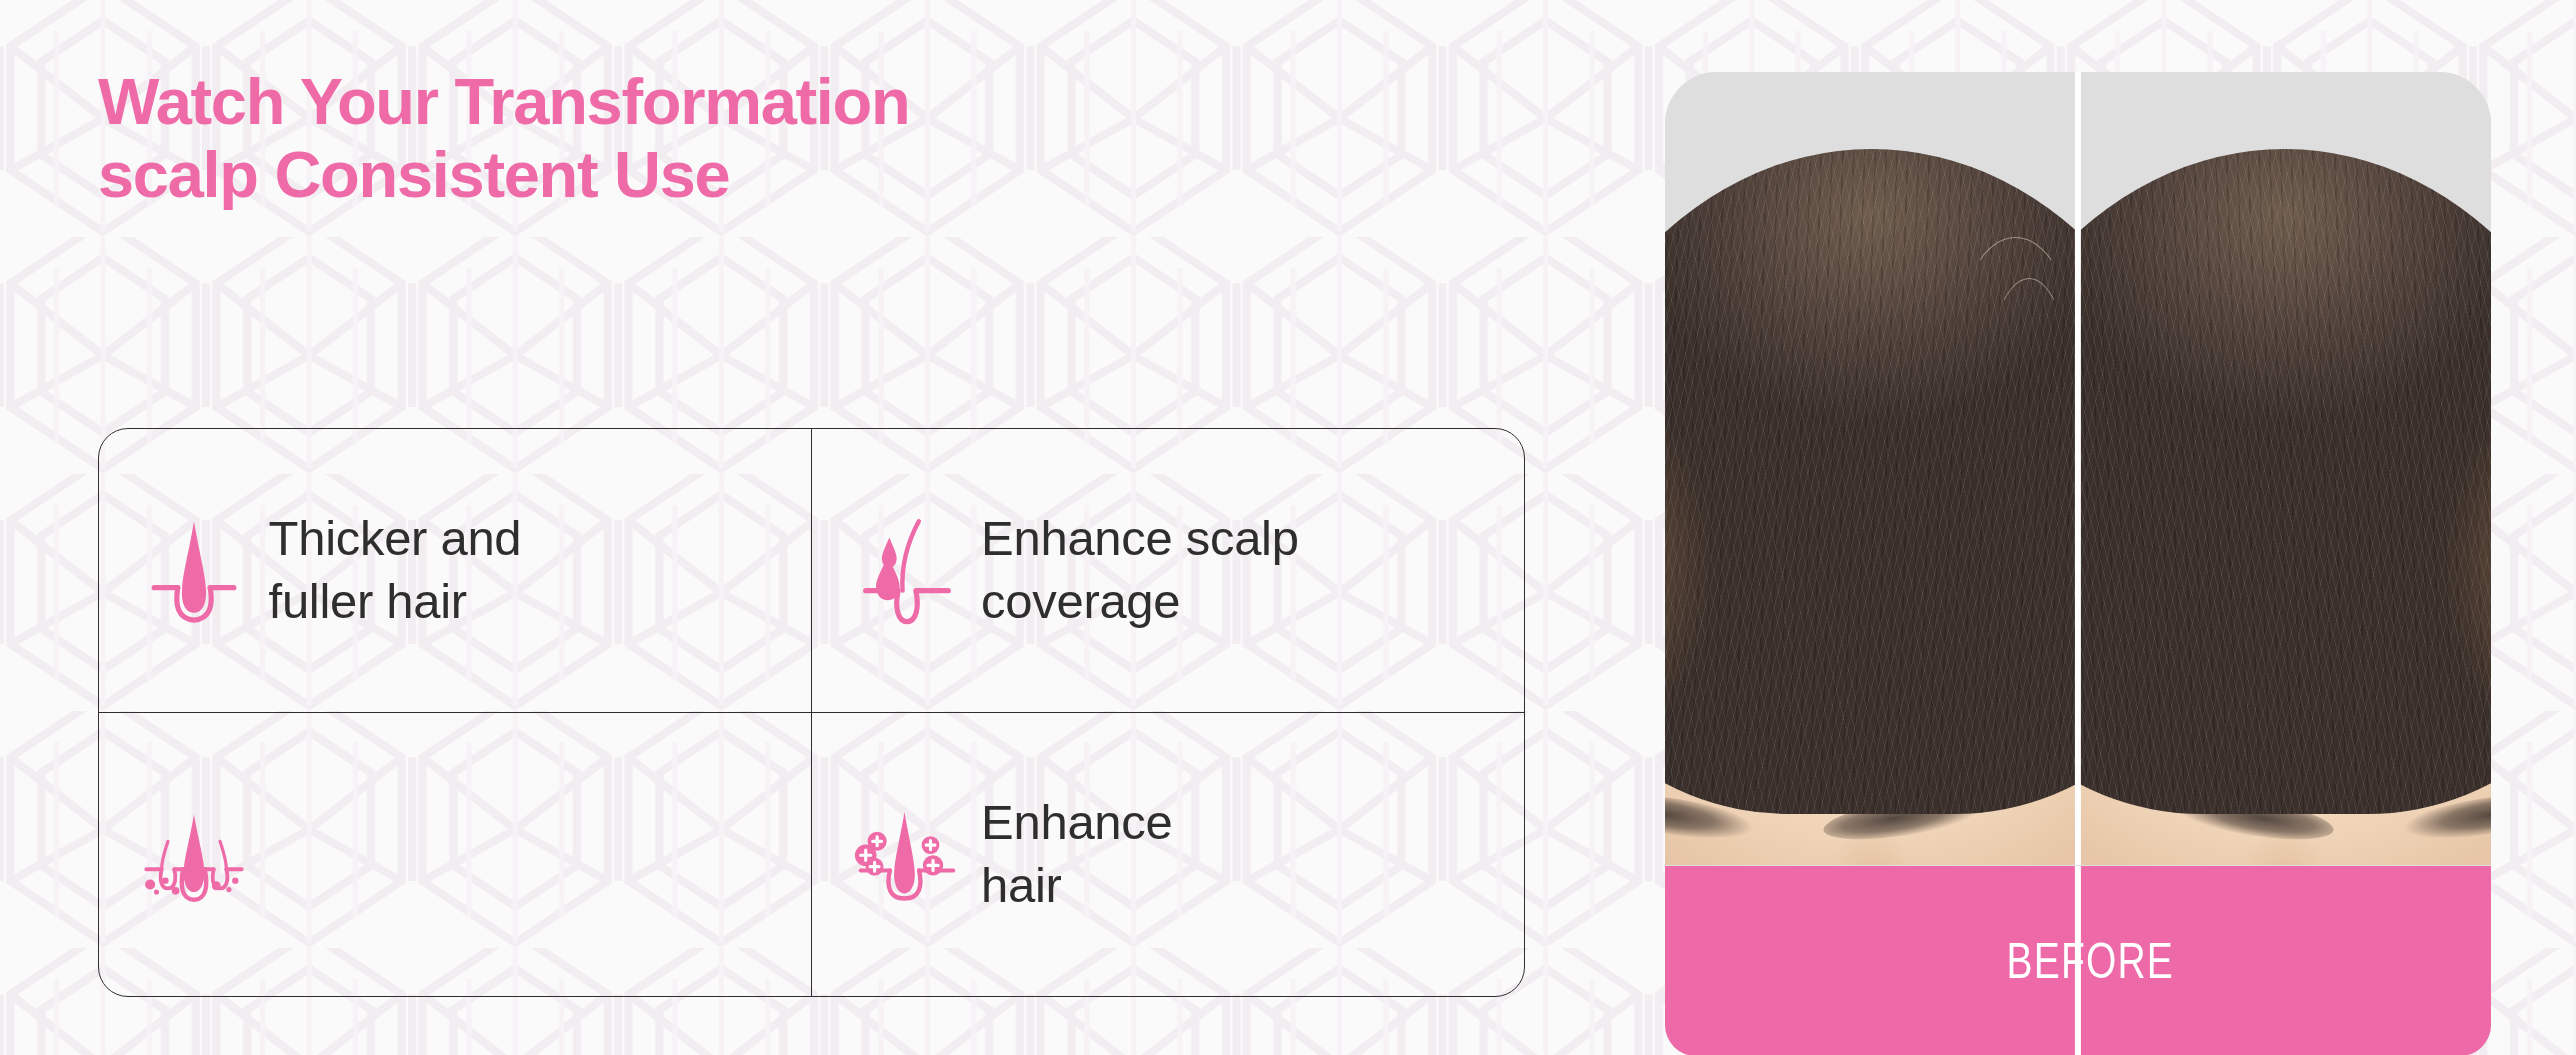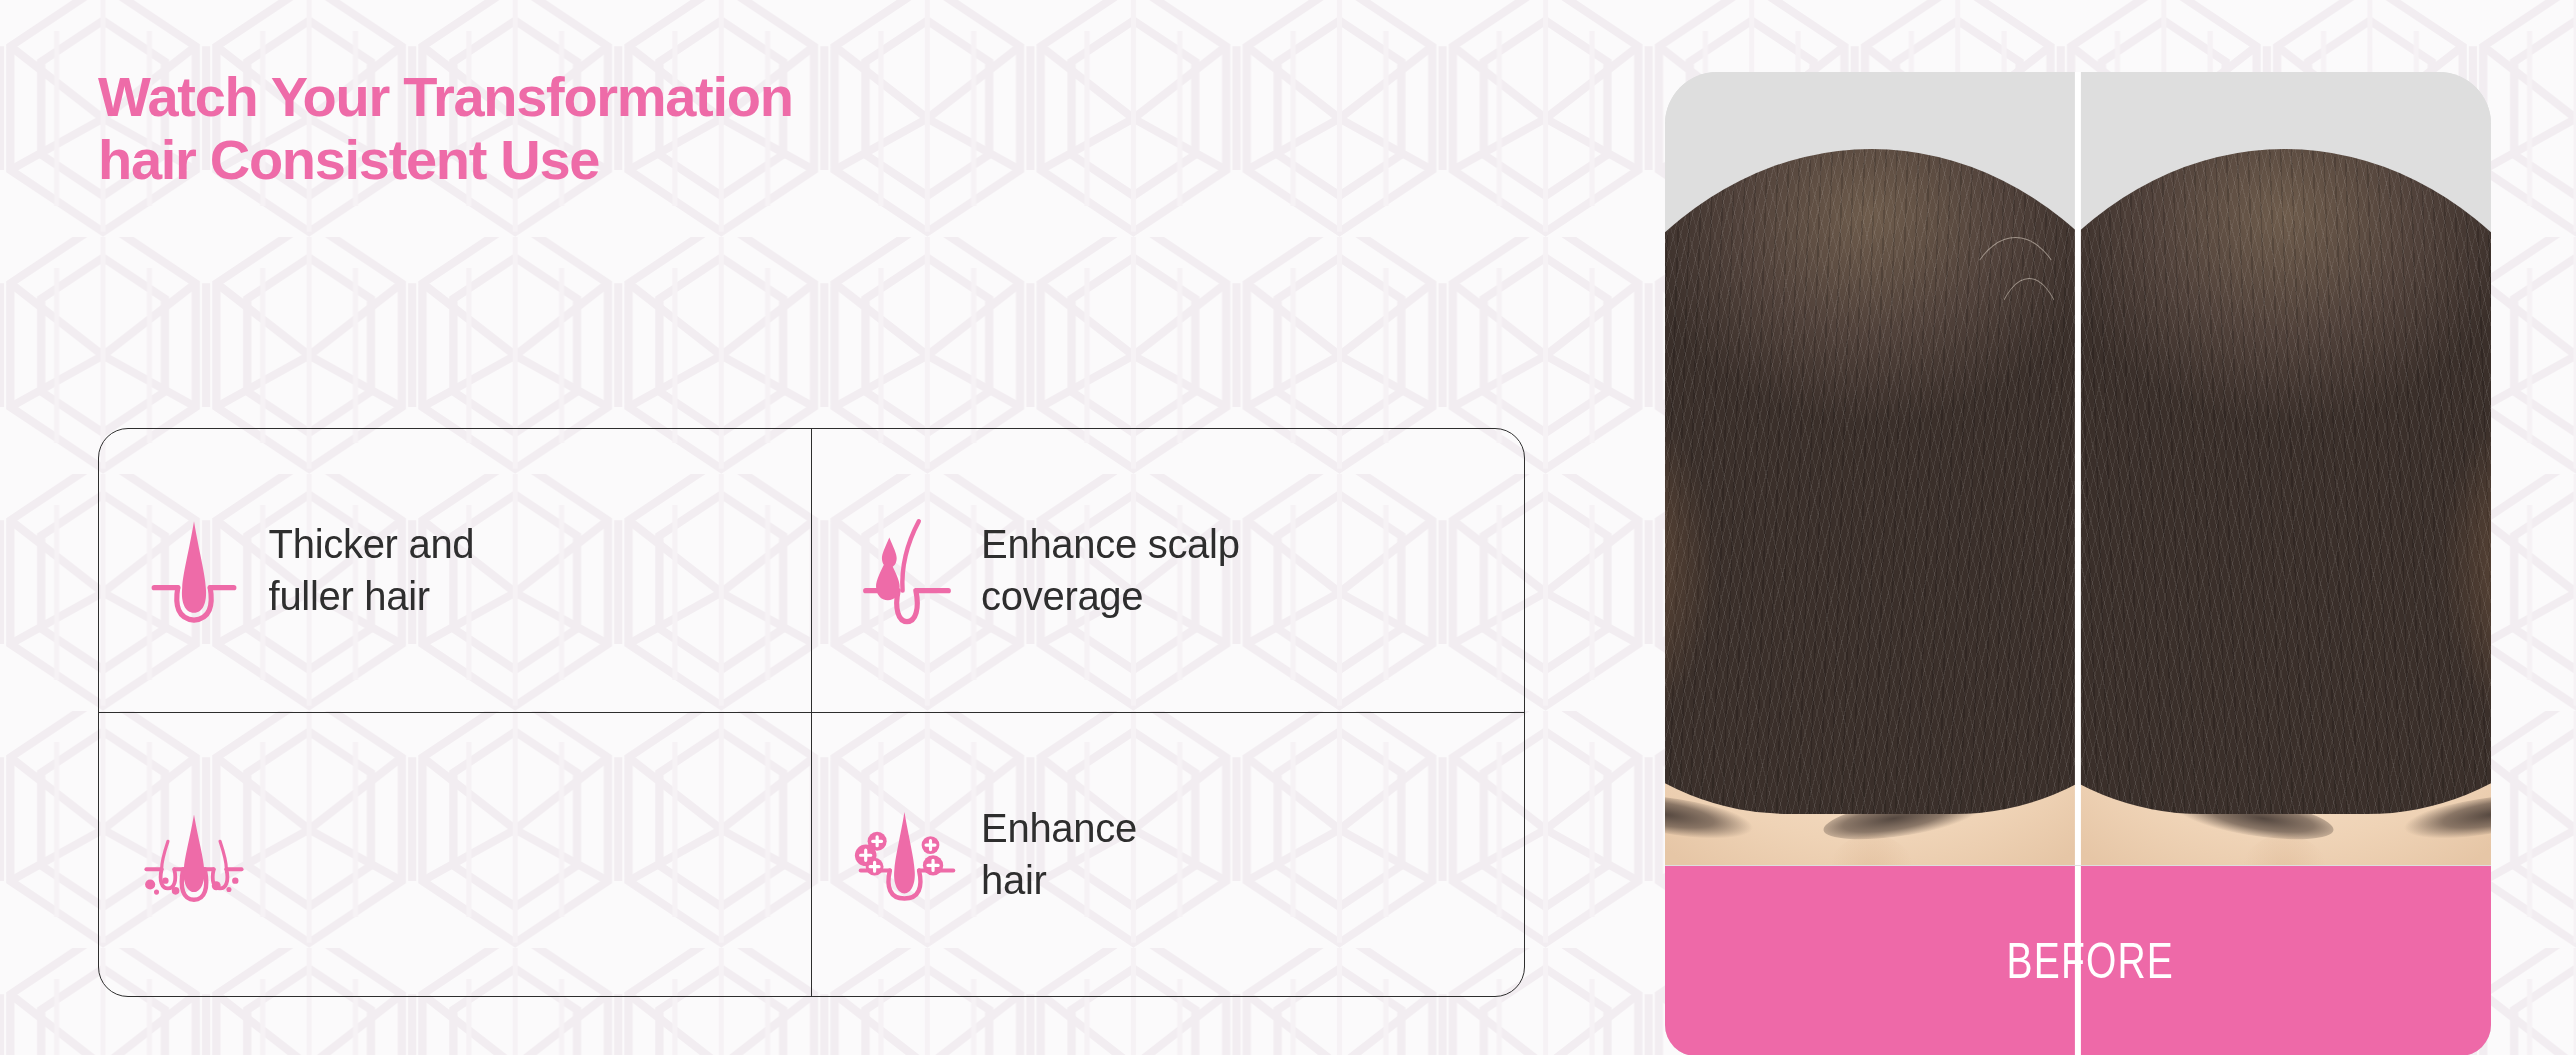--- a/index.html
+++ b/index.html
@@ -18,21 +18,21 @@
 
   
   #left-col{
     position:absolute; left:0; top:0; width:1597px; height:1056px; z-index:2;
   }
 
   #page-title{
     position:absolute;
     left:98px; top:66px;
     width:1443px;
-    font-size:56px;
+    font-size:65px;
     font-weight:bold;
     line-height:1.12;
     letter-spacing:-1.3px;
     color:#EE6BA8;
   }
   #page-title .tl{ display:block; white-space:nowrap; }
 
   
   #feature-card{
     position:absolute;
@@ -62,21 +62,21 @@
   .feature-cell.c2{ border-right:1.5px solid #2E2E2E; }
 
   .feature-icon{
     flex:0 0 auto;
     width:108px; height:118px;
     display:flex; align-items:center; justify-content:center;
   }
   .feature-icon svg{ width:100%; height:100%; overflow:visible; }
 
   .feature-label{
-    font-size:40px;
+    font-size:49px;
     line-height:1.30;
     color:#2E2E2E;
     font-weight:400;
     letter-spacing:-0.3px;
   }
 
   
   #photo-panel{
     position:absolute;
     left:1665px; top:72px;
@@ -238,21 +238,21 @@
     </pattern>
   </defs>
   <rect x="0" y="0" width="5000" height="2049" fill="#FBFAFB"></rect>
   <rect x="0" y="0" width="5000" height="2049" fill="url(#geo)"></rect>
 </svg>
 
 <div id="left-col">
 
   <h1 id="page-title">
     <span class="tl">Watch Your Transformation</span>
-    <span class="tl">hair Consistent Use</span>
+    <span class="tl">scalp Consistent Use</span>
   </h1>
 
   <div id="feature-card">
     <div id="feature-grid">
 
       <div class="feature-cell c0">
         <div class="feature-icon">
           <svg viewBox="0 0 140 160">
             <g fill="none" stroke="#EE6BA8" stroke-width="7" stroke-linecap="round">
               <path d="M16 104 L48 104"></path>

